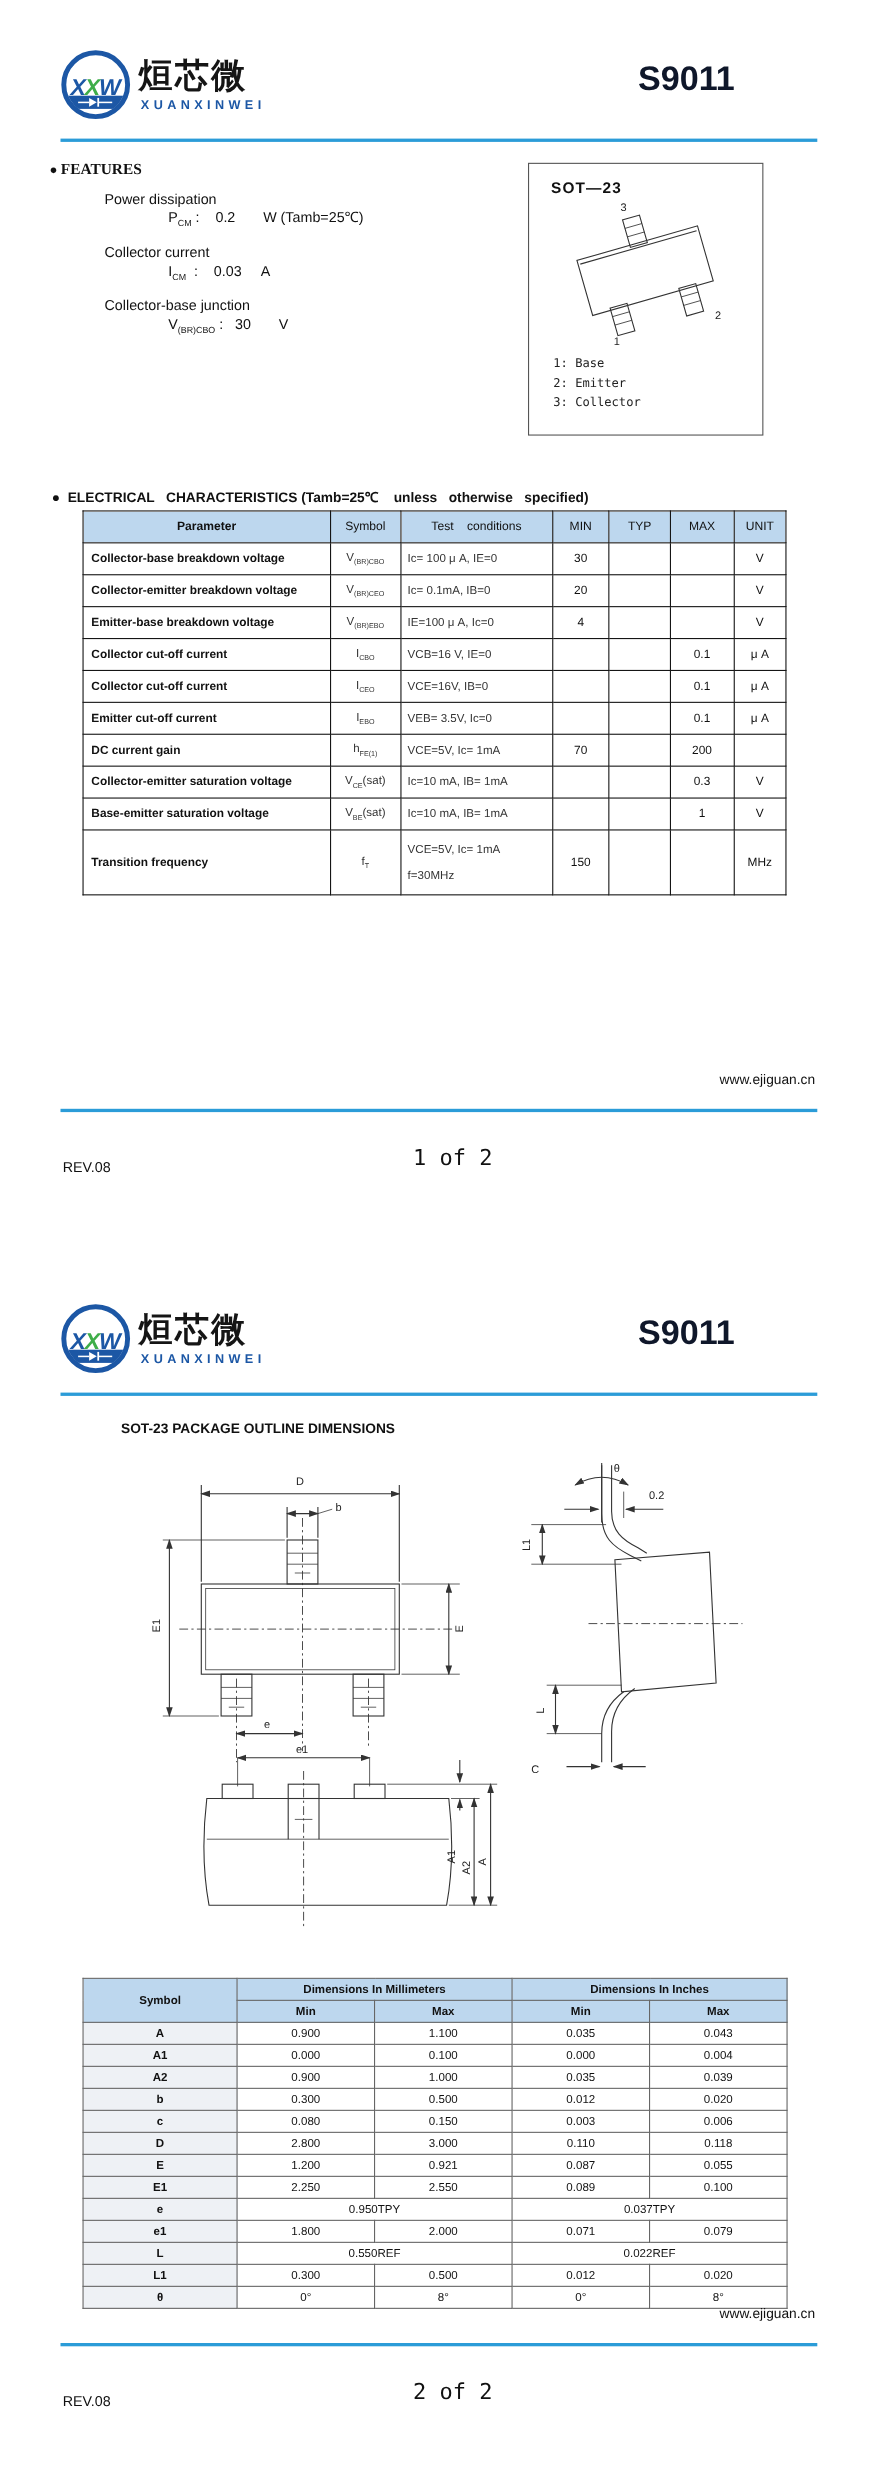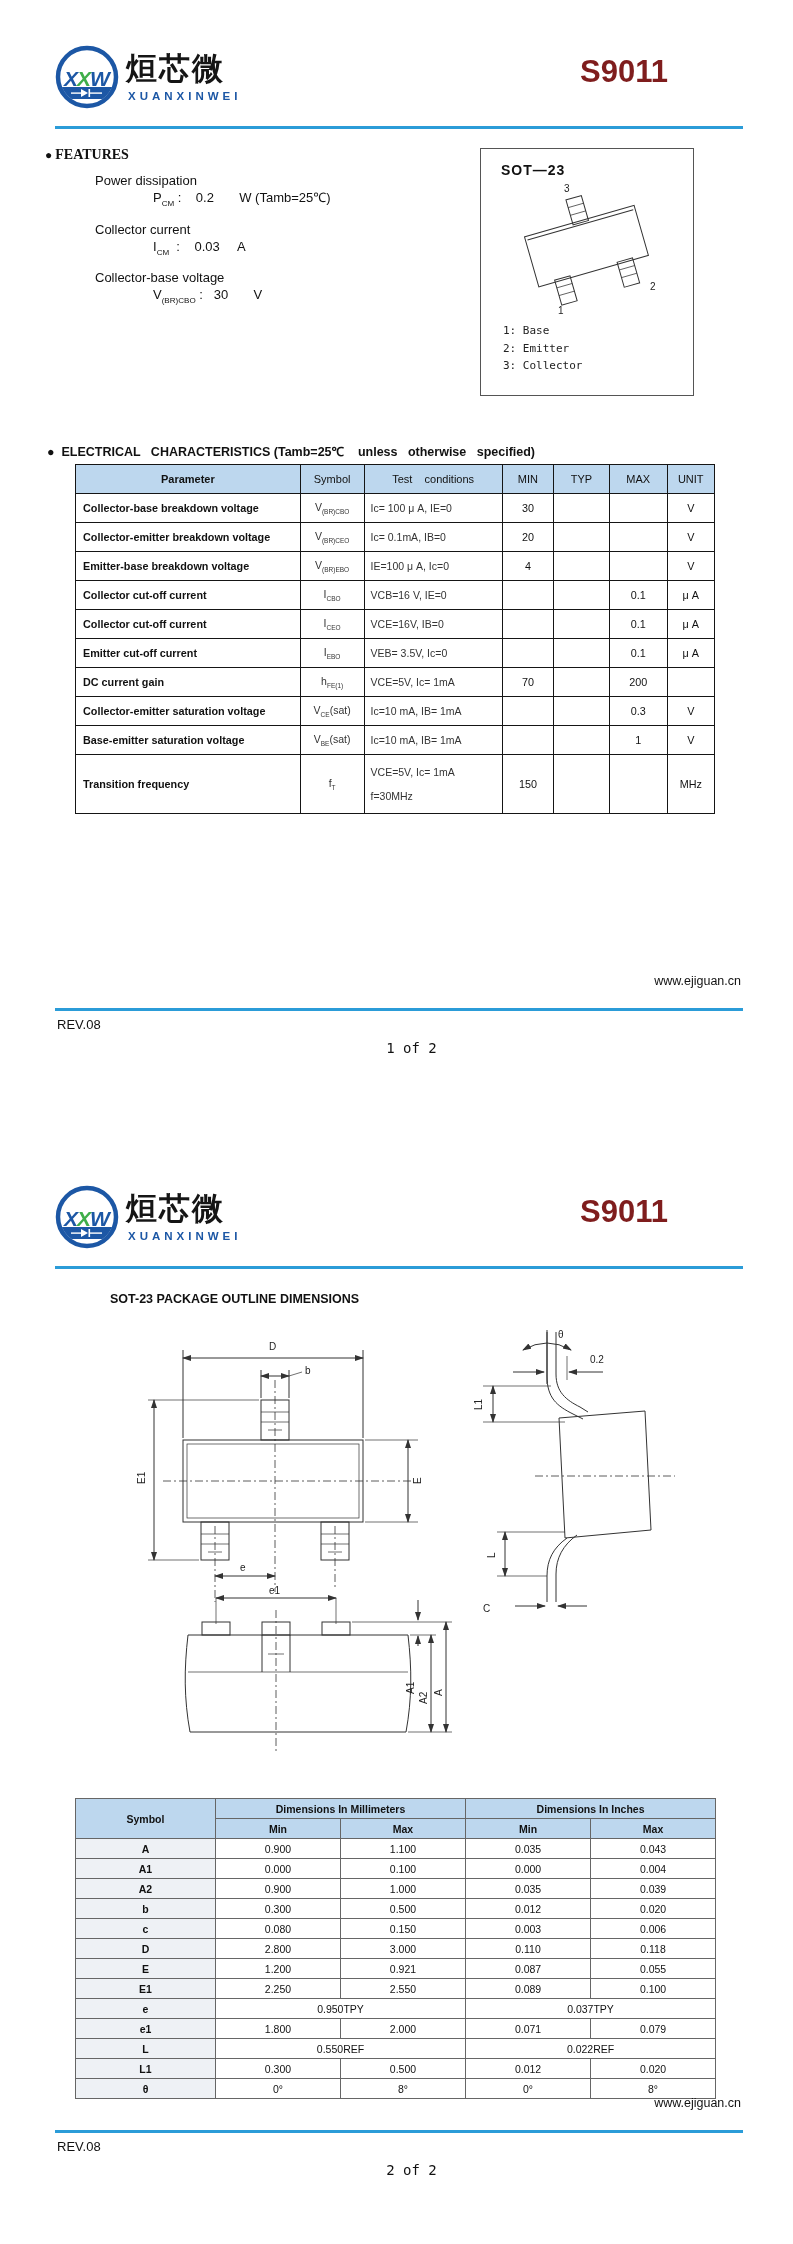--- a/index.html
+++ b/index.html
@@ -7,21 +7,21 @@
        font-family:"Liberation Sans",sans-serif;color:#111;}
   .page{position:absolute;left:0;width:793px;height:1122px;background:#fff;overflow:hidden;}
   #p1{top:0;} #p2{top:1122px;}
 
   
   .logo-icon{position:absolute;left:54px;top:44px;width:66px;height:66px;}
   .brand-cn{position:absolute;left:126px;top:48px;font-family:"DejaVu Sans",sans-serif;
             font-weight:bold;font-size:31px;letter-spacing:2px;color:#151515;}
   .brand-en{position:absolute;left:128px;top:90px;font-weight:bold;font-size:11.5px;
             letter-spacing:4px;color:#1c57a5;}
-  .part-number{position:absolute;right:125px;top:54px;font-weight:bold;font-size:31px;color:#7f1d1d;}
+  .part-number{position:absolute;right:125px;top:54px;font-weight:bold;font-size:31px;color:#0f172a;}
   .blue-rule{position:absolute;left:55px;right:50px;top:126px;height:3px;background:#2b9cd8;}
   .hdr2 .logo-icon{top:62px}.hdr2 .brand-cn{top:66px}.hdr2 .brand-en{top:108px}
   .hdr2 .part-number{top:72px}.hdr2 .blue-rule{top:144px}
 
   
   .features{position:absolute;left:45px;top:147px;width:430px;font-size:13px;}
   .feat-heading{font-family:"Liberation Serif",serif;font-weight:bold;font-size:14px;}
   .feat-bullet{font-size:12px;margin-right:3px;}
   .feat-item{margin-top:9px;}
   .feat-name{margin-left:50px;line-height:17px;}
@@ -44,24 +44,24 @@
   .elec th{background:#bdd7ee;font-weight:normal;font-size:11px;white-space:pre;}
   .elec th:first-child{font-weight:bold;}
   .elec td:first-child{font-weight:bold;text-align:left;padding-left:7px;}
   .elec td:nth-child(2){color:#333;font-size:10.5px;}
   .elec td:nth-child(3){text-align:left;padding-left:6px;color:#333;font-size:10.5px;}
   .elec tr:last-child td{height:58px;}
   td.pre{white-space:pre-line;}
 
   
   .footer-rule{position:absolute;left:55px;right:50px;top:1008px;height:3px;background:#2b9cd8;}
-  .rev{position:absolute;left:57px;top:1017px;font-size:13px;}
+  .rev{position:absolute;left:57px;top:1053px;font-size:13px;}
   .site{position:absolute;right:52px;top:974px;font-size:12.5px;}
   .pageno{position:absolute;left:0;right:0;top:1040px;text-align:center;
-          font-family:"DejaVu Sans Mono",monospace;font-size:14px;padding-left:30px;}
+          font-family:"DejaVu Sans Mono",monospace;font-size:20px;padding-left:30px;}
 
   
   .outline-heading{position:absolute;left:110px;top:170px;font-weight:bold;font-size:12.5px;}
   .tv{position:absolute;left:118px;top:192px;width:340px;height:300px;}
   .sv{position:absolute;left:455px;top:196px;width:250px;height:310px;}
   .fv{position:absolute;left:118px;top:462px;width:340px;height:195px;}
   .draw line,.draw path,.draw rect{stroke:#333;stroke-width:1;fill:none;}
   .draw .dd{stroke-dasharray:8 3 2 3;stroke-width:0.8;}
   .draw .thin{stroke-width:0.7;}
   .draw text{font-family:"Liberation Sans",sans-serif;font-size:10px;fill:#222;stroke:none;}
@@ -106,21 +106,21 @@
 
     <div class="feat-item">
       <div class="feat-name">Power dissipation</div>
       <div class="feat-val"><span>P</span><sub>CM</sub><span> :    0.2       W (Tamb=25℃)</span><sub></sub><span></span></div>
     </div>
     <div class="feat-item">
       <div class="feat-name">Collector current</div>
       <div class="feat-val"><span>I</span><sub>CM</sub><span>  :    0.03     A</span><sub></sub><span></span></div>
     </div>
     <div class="feat-item">
-      <div class="feat-name">Collector-base voltage</div>
+      <div class="feat-name">Collector-base junction</div>
       <div class="feat-val"><span>V</span><sub>(BR)CBO</sub><span> :   30       V</span><sub></sub><span></span></div>
     </div>
   </div>
 
   <div class="pkg-box">
     <div class="pkg-title">SOT—23</div>
     <svg class="pkg-svg draw" viewBox="0 0 190 140">
       <g transform="rotate(-16 95 70)">
         <rect x="88" y="18" width="16" height="26" fill="#c9c9c9" stroke="#777"></rect>
         <line x1="88" y1="26" x2="104" y2="26" class="thin"></line>

